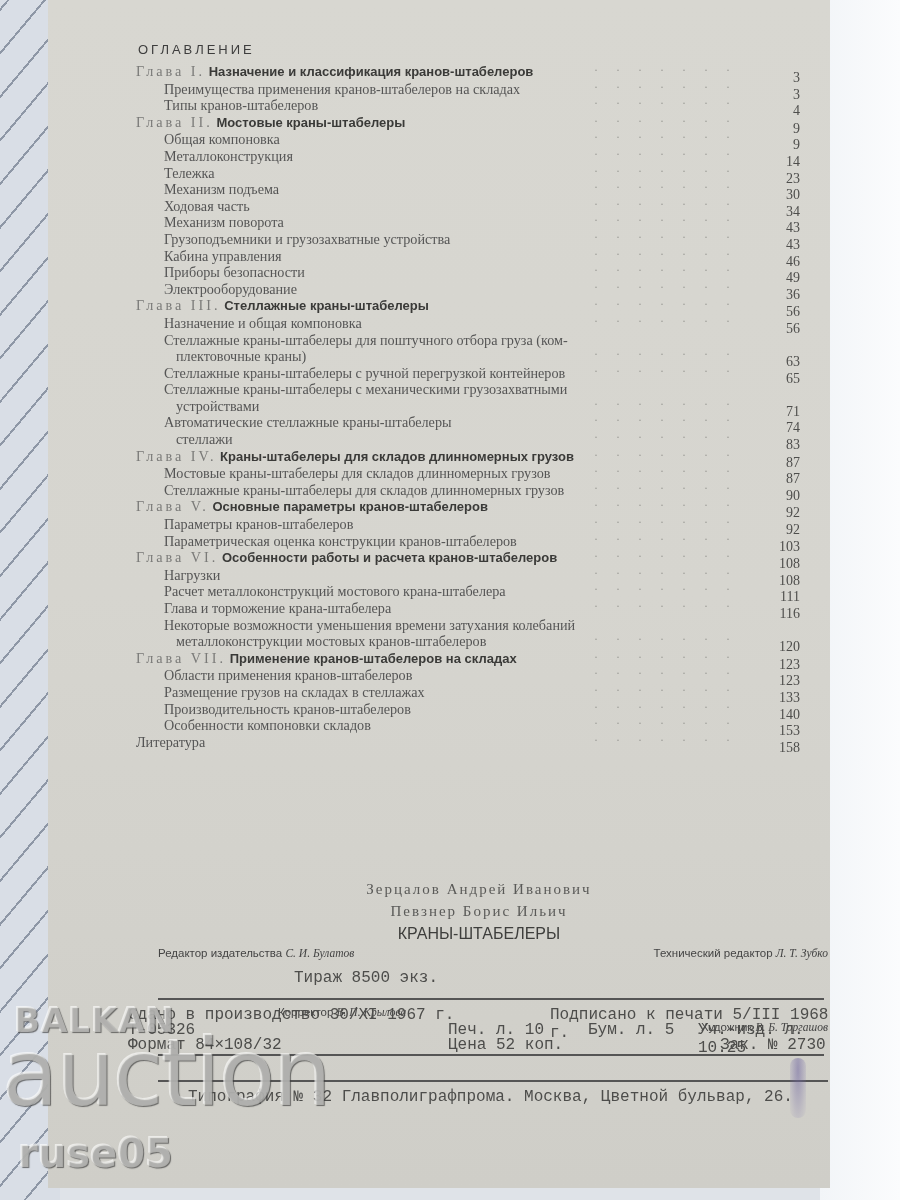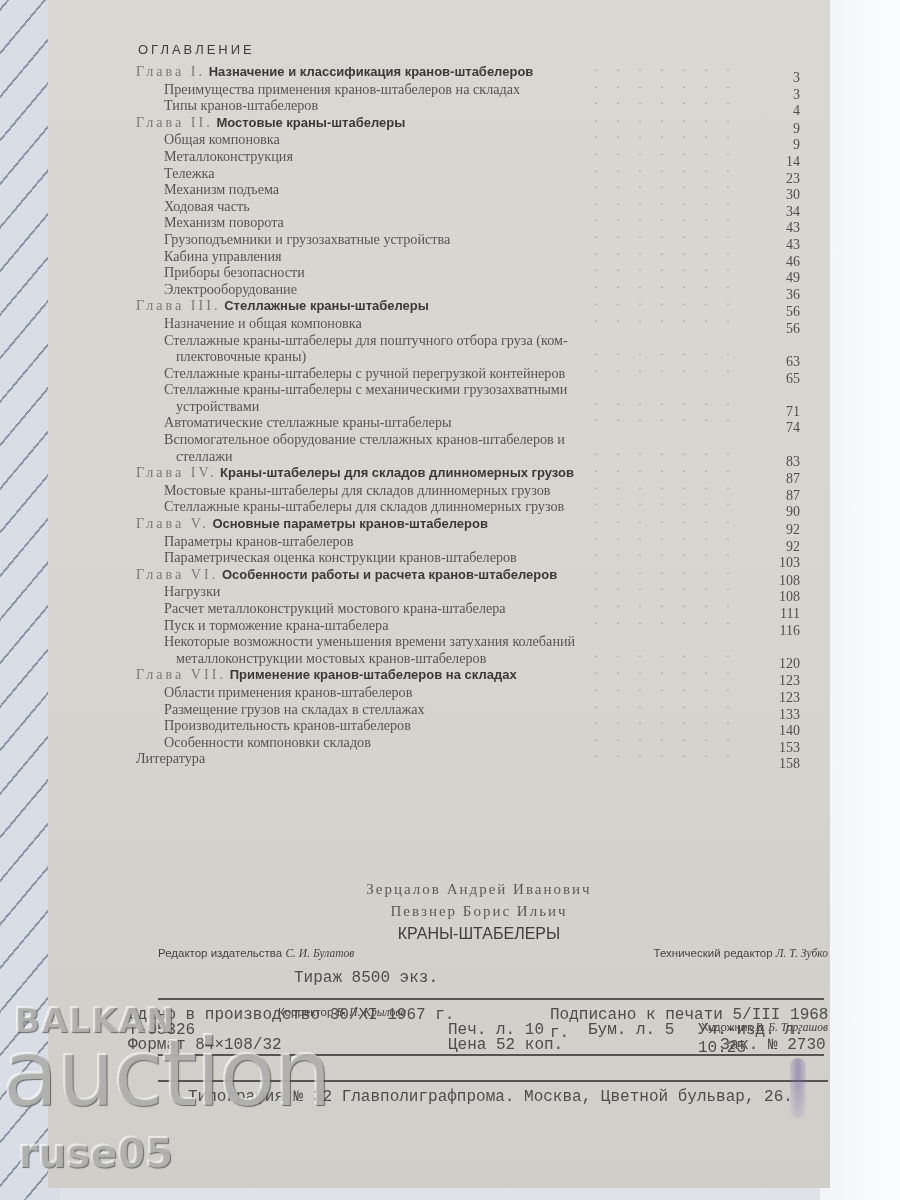--- a/index.html
+++ b/index.html
@@ -164,21 +164,20 @@
           <span class="cont">устройствами</span>
           <span class="dots">·······</span>
           <span class="num">71</span>
         </div>
         <div class="row sec">
           <span class="txt"><span>Автоматические стеллажные краны-штабелеры</span></span>
           <span class="dots">·······</span>
           <span class="num">74</span>
         </div>
         <div class="row sec">
-          <span class="txt"><span>Вспомогательное оборудование стеллажных кранов-штабелеров и</span></span>
           <span class="cont">стеллажи</span>
           <span class="dots">·······</span>
           <span class="num">83</span>
         </div>
         <div class="row ch">
           <span class="txt"><span class="glava">Глава IV.</span> <span class="chtitle">Краны-штабелеры для складов длинномерных грузов</span></span>
           <span class="dots">·······</span>
           <span class="num">87</span>
         </div>
         <div class="row sec">
@@ -215,21 +214,21 @@
           <span class="txt"><span>Нагрузки</span></span>
           <span class="dots">·······</span>
           <span class="num">108</span>
         </div>
         <div class="row sec">
           <span class="txt"><span>Расчет металлоконструкций мостового крана-штабелера</span></span>
           <span class="dots">·······</span>
           <span class="num">111</span>
         </div>
         <div class="row sec">
-          <span class="txt"><span>Пуск и торможение крана-штабелера</span></span>
+          <span class="txt"><span>Глава и торможение крана-штабелера</span></span>
           <span class="dots">·······</span>
           <span class="num">116</span>
         </div>
         <div class="row sec">
           <span class="txt"><span>Некоторые возможности уменьшения времени затухания колебаний</span></span>
           <span class="cont">металлоконструкции мостовых кранов-штабелеров</span>
           <span class="dots">·······</span>
           <span class="num">120</span>
         </div>
         <div class="row ch">

